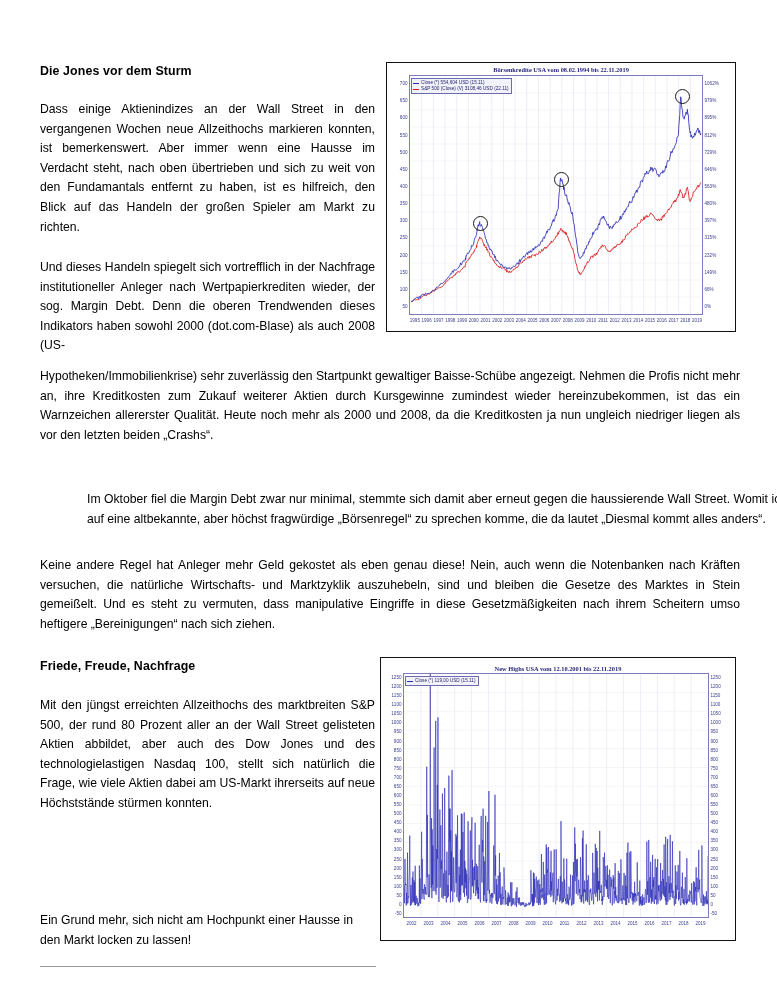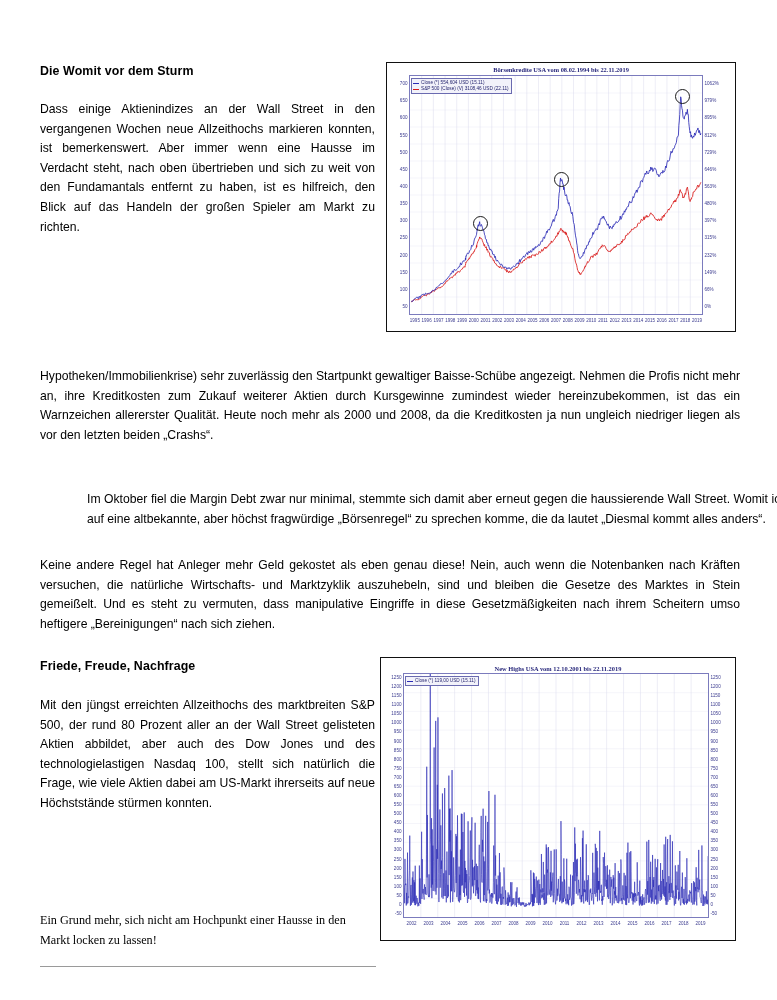--- a/index.html
+++ b/index.html
@@ -127,37 +127,38 @@
     position: absolute;
     height: 0;
     border-top: 1px solid #9a9a9a;
   }
 </style>
 </head>
 <body>
 
 <div class="page">
 
-  <div class="heading" style="left:40px; top:64px;">Die Womit vor dem Sturm</div>
+  <div class="heading" style="left:40px; top:64px;">Die Jones vor dem Sturm</div>
 
   <div class="para narrow" style="left:40px; top:100px;">Dass einige Aktienindizes an der Wall Street in den vergangenen Wochen neue Allzeithochs markieren konnten, ist bemerkenswert. Aber immer wenn eine Hausse im Verdacht steht, nach oben übertrieben und sich zu weit von den Fundamantals entfernt zu haben, ist es hilfreich, den Blick auf das Handeln der großen Spieler am Markt zu richten.</div>
 
+  <div class="para narrow" style="left:40px; top:258px;">Und dieses Handeln spiegelt sich vortrefflich in der Nachfrage institutioneller Anleger nach Wertpapierkrediten wieder, der sog. Margin Debt. Denn die oberen Trendwenden dieses Indikators haben sowohl 2000 (dot.com-Blase) als auch 2008 (US-</div>
 
   <div class="para full" style="left:40px; top:367px;">Hypotheken/Immobilienkrise) sehr zuverlässig den Startpunkt gewaltiger Baisse-Schübe angezeigt. Nehmen die Profis nicht mehr an, ihre Kreditkosten zum Zukauf weiterer Aktien durch Kursgewinne zumindest wieder hereinzubekommen, ist das ein Warnzeichen allererster Qualität. Heute noch mehr als 2000 und 2008, da die Kreditkosten ja nun ungleich niedriger liegen als vor den letzten beiden „Crashs“.</div>
 
   <div class="para full" style="left:40px; top:490px;margin-left:47px;">Im Oktober fiel die Margin Debt zwar nur minimal, stemmte sich damit aber erneut gegen die haussierende Wall Street. Womit ich auf eine altbekannte, aber höchst fragwürdige „Börsenregel“ zu sprechen komme, die da lautet „Diesmal kommt alles anders“.</div>
 
   <div class="para full" style="left:40px; top:556px;">Keine andere Regel hat Anleger mehr Geld gekostet als eben genau diese! Nein, auch wenn die Notenbanken nach Kräften versuchen, die natürliche Wirtschafts- und Marktzyklik auszuhebeln, sind und bleiben die Gesetze des Marktes in Stein gemeißelt. Und es steht zu vermuten, dass manipulative Eingriffe in diese Gesetzmäßigkeiten nach ihrem Scheitern umso heftigere „Bereinigungen“ nach sich ziehen.</div>
 
   <div class="heading" style="left:40px; top:659px;">Friede, Freude, Nachfrage</div>
 
   <div class="para narrow" style="left:40px; top:696px;">Mit den jüngst erreichten Allzeithochs des marktbreiten S&amp;P 500, der rund 80 Prozent aller an der Wall Street gelisteten Aktien abbildet, aber auch des Dow Jones und des technologielastigen Nasdaq 100, stellt sich natürlich die Frage, wie viele Aktien dabei am US-Markt ihrerseits auf neue Höchststände stürmen konnten.</div>
 
 
-  <div class="para narrow nojust" style="left:40px; top:911px;font-family:Liberation Serif, serif;">Ein Grund mehr, sich nicht am Hochpunkt einer Hausse in den Markt locken zu lassen!</div>
+  <div class="para narrow nojust" style="left:40px; top:911px;">Ein Grund mehr, sich nicht am Hochpunkt einer Hausse in den Markt locken zu lassen!</div>
 
   <div class="hr" style="left:40px; top:966px; width:336px;"></div>
 
   <div class="chartbox" style="left:386px; top:62px; width:350px; height:270px;">
     <div class="chart-inner">
 
       <div class="chart-title" style="top:3px;">Börsenkredite USA vom 08.02.1994 bis 22.11.2019</div>
 
       <div id="c1-left">
           <div class="axis-label axis-left" style="top: 18.0714px; left: 0px; width: 20.5px;">700</div>

